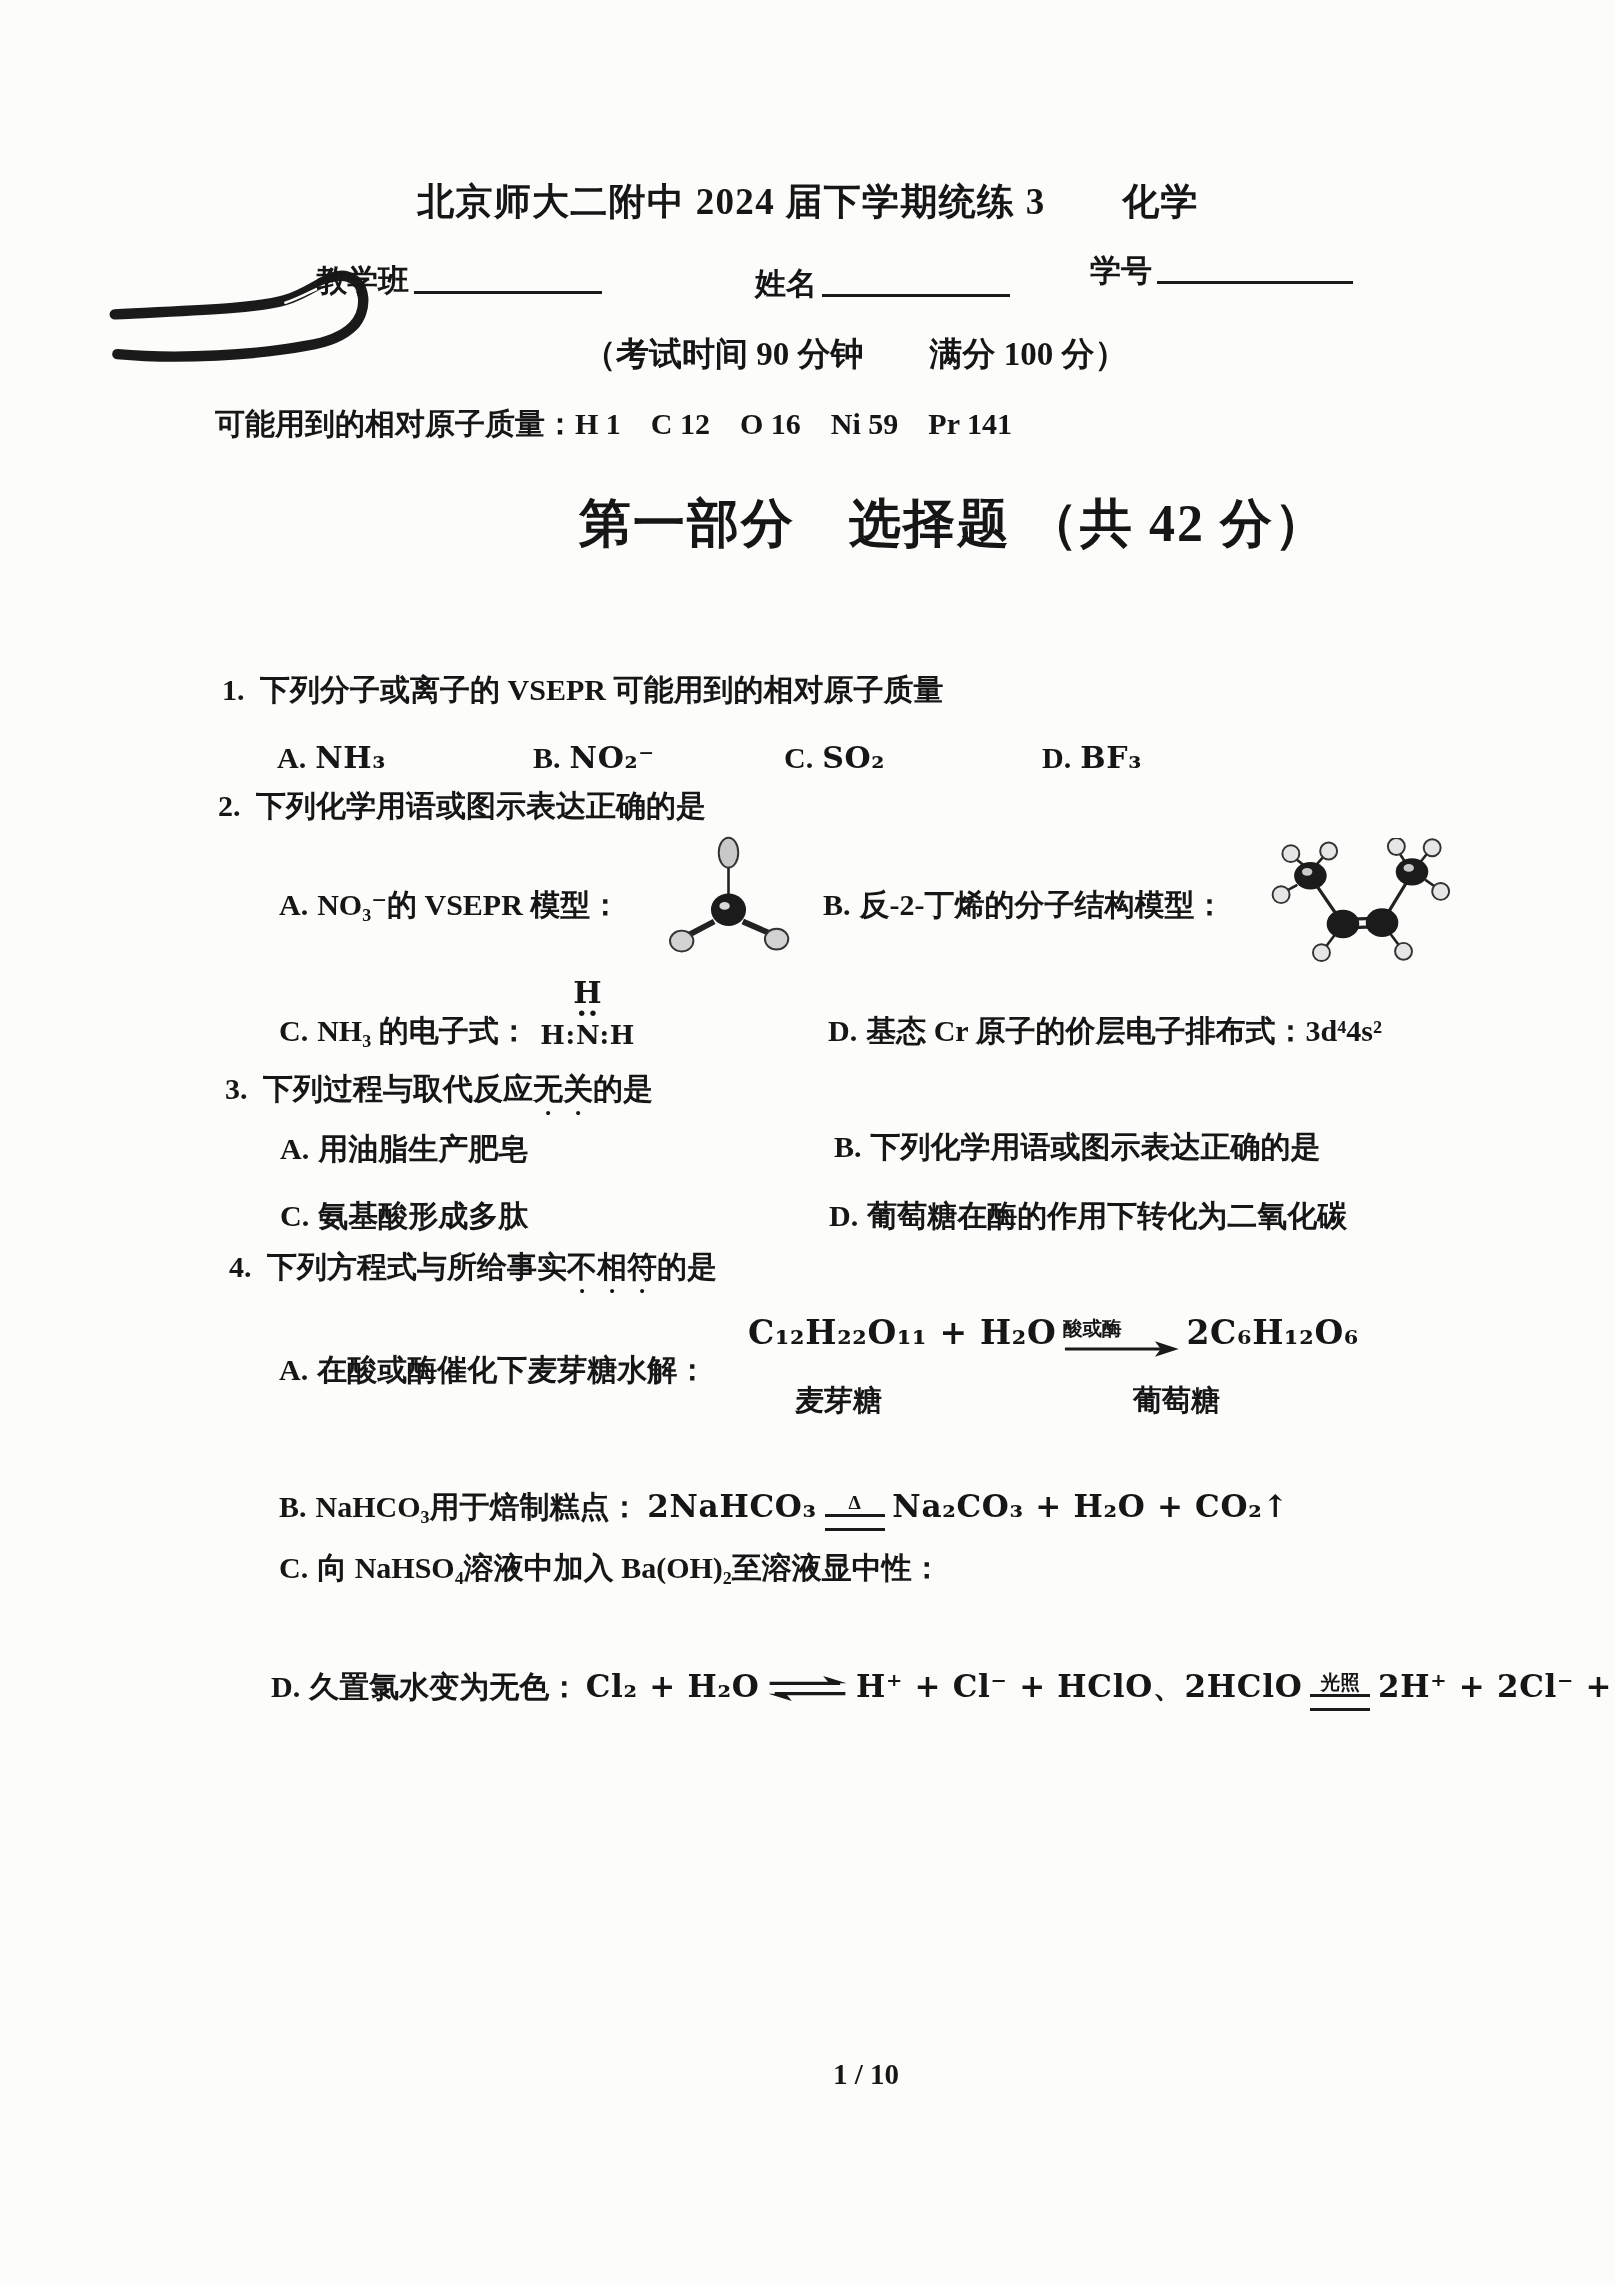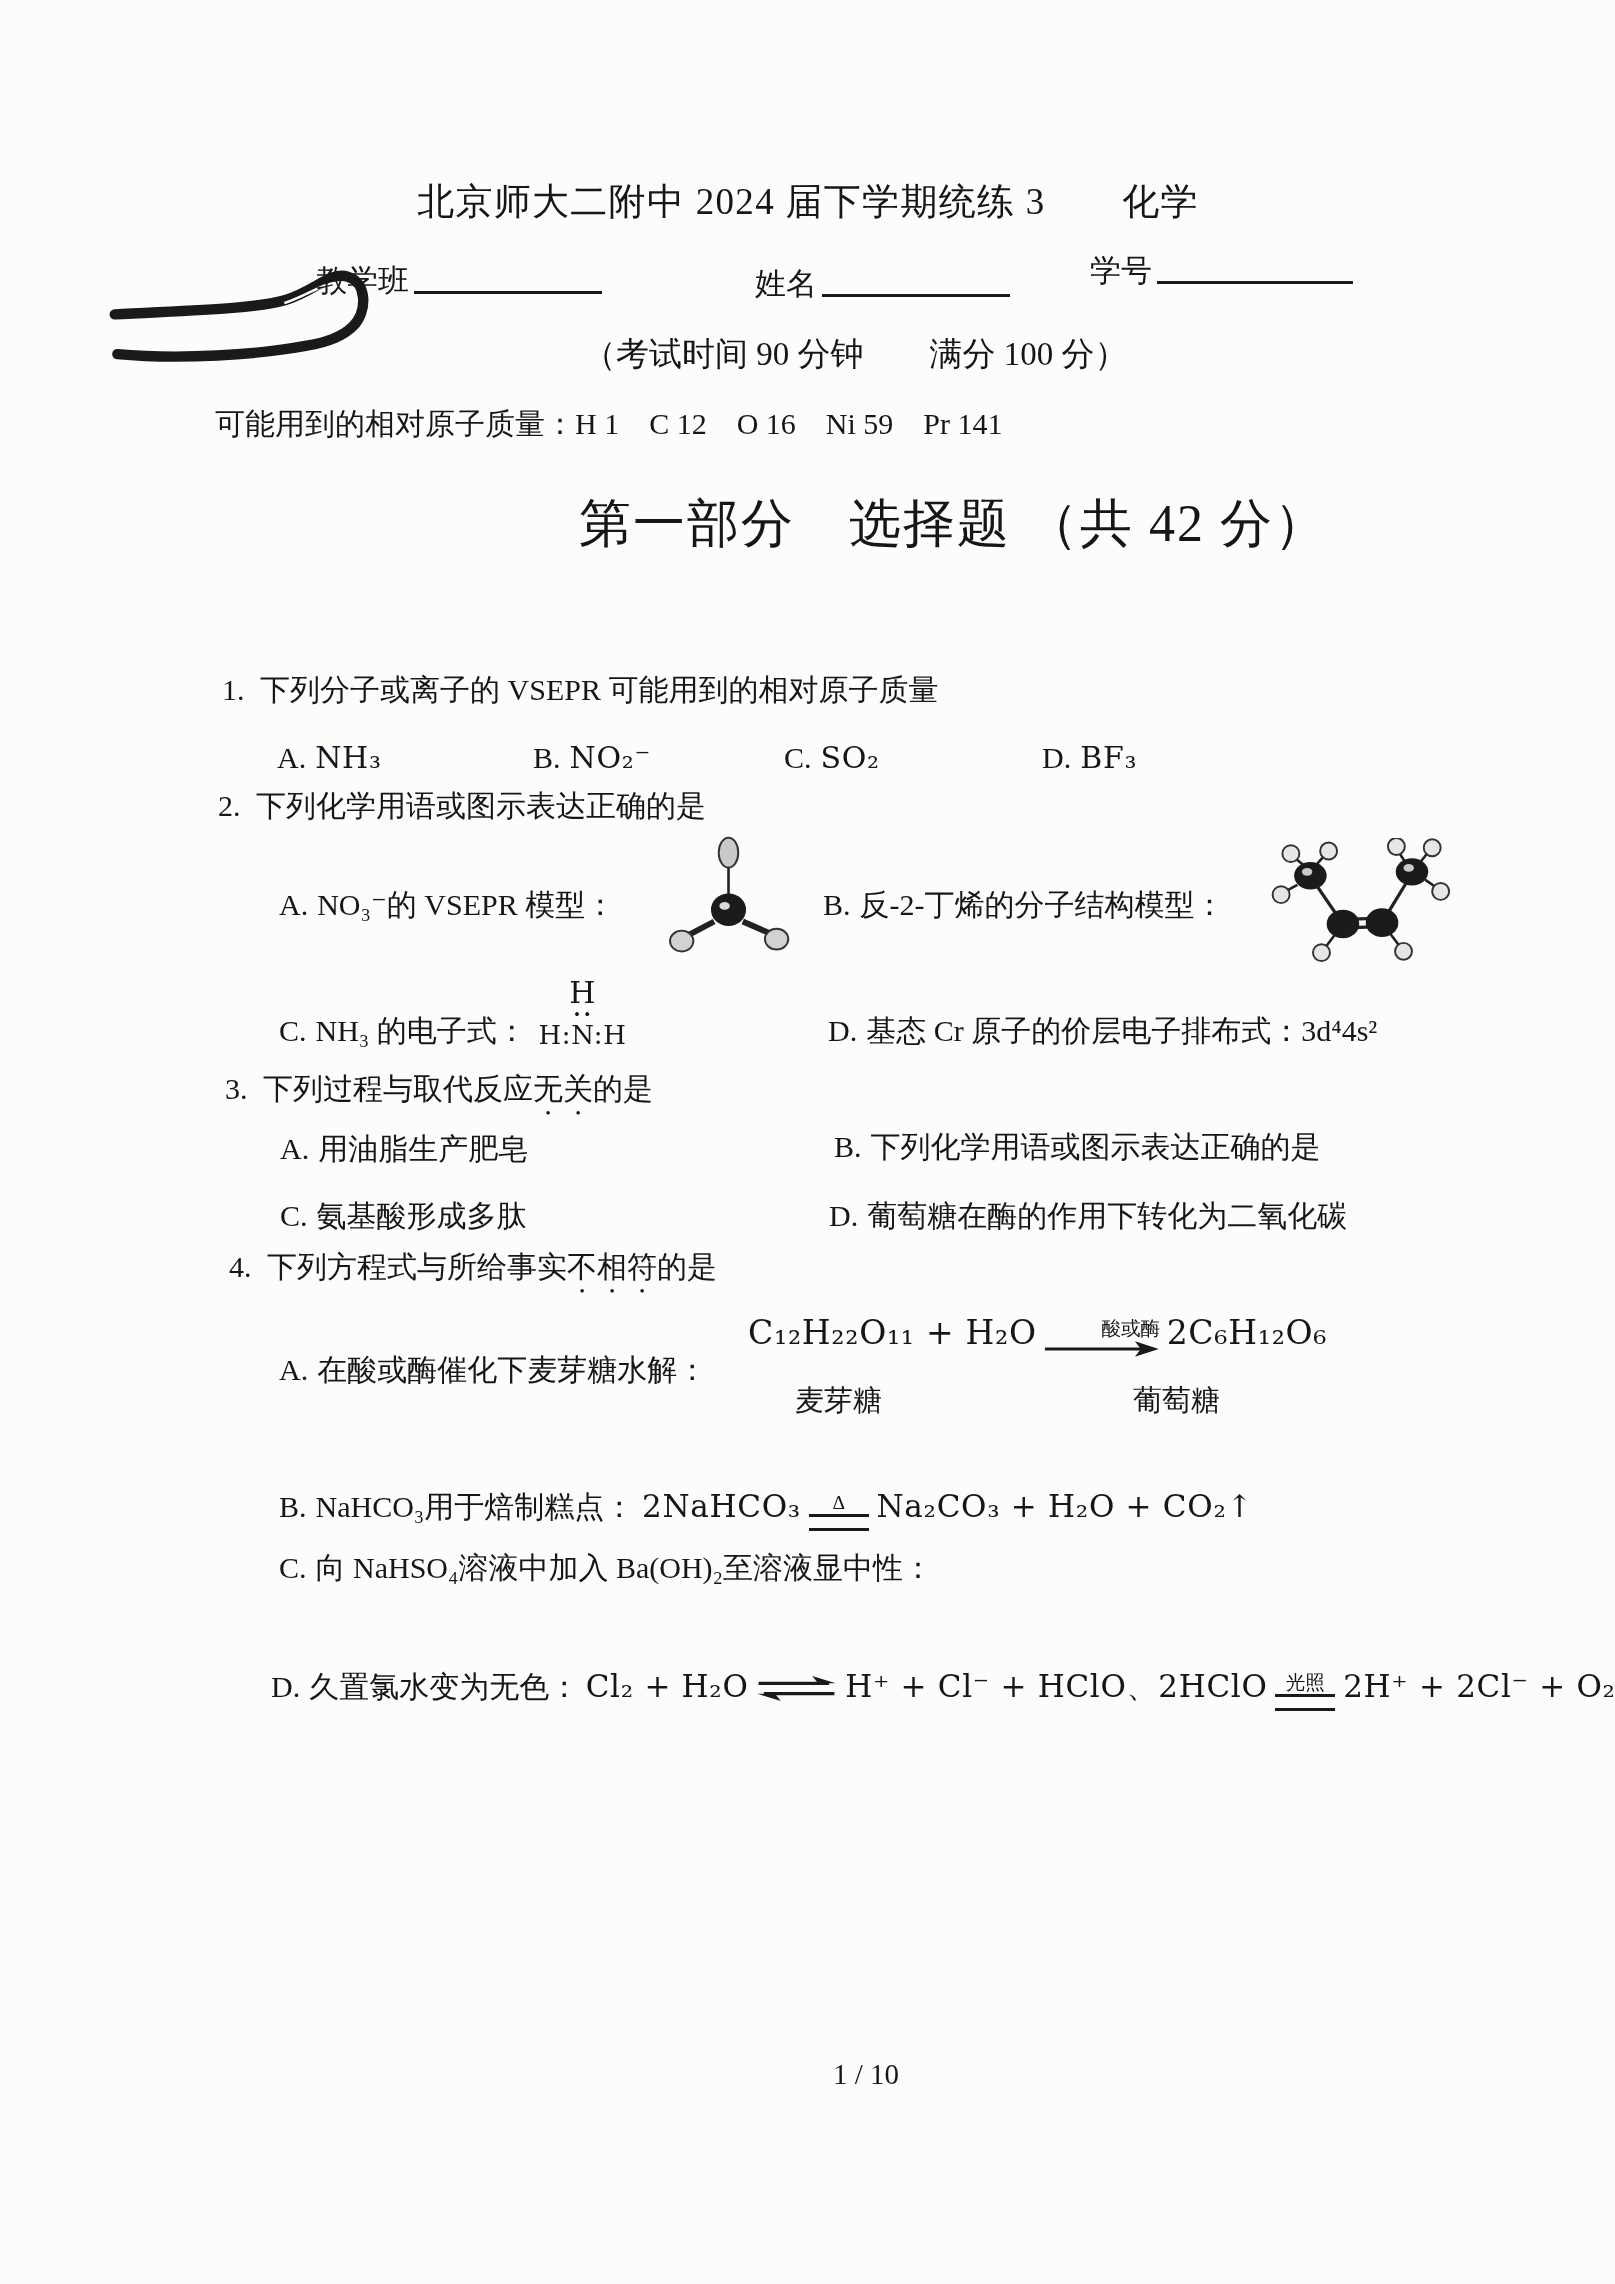--- a/index.html
+++ b/index.html
@@ -1,39 +1,39 @@
 <!DOCTYPE html>
 <html style="font-size:10.4px"><head>
 <meta charset="utf-8">
 <style>
   html,body{margin:0;padding:0}
   body{background:#6f6f6f}
   .page{position:relative;width:1616px;height:2284px;margin:0 auto;background:#fcfcfa;overflow:hidden;
-        color:#161616;font-family:"Liberation Serif","DejaVu Serif",serif;font-weight:400}
+        color:#161616;font-family:"Liberation Serif","DejaVu Serif",serif;font-weight:700}
   .abs{position:absolute}
   .center{left:0;right:0;text-align:center}
   .t44{font-size:29px;line-height:1.2}
   .t46{font-size:30px;line-height:1.25}
   .t48{font-size:31px;line-height:1.25}
   .t50{font-size:33px;line-height:1.2}
   .title{font-size:37px;line-height:1.2;letter-spacing:1.3px}
   .h1{font-size:52px;line-height:1.2;letter-spacing:2px}
   .formula{font-family:"DejaVu Serif","Liberation Serif",serif;letter-spacing:0.7px}
   .row{display:flex;align-items:baseline;white-space:nowrap}
   .rowc{display:flex;align-items:center;white-space:nowrap}
   .lbl{margin-right:15.6px}
   .gap14{margin-right:9px}
   .blank{display:inline-block;height:7.8px;border-bottom:3.3px solid #1a1a1a;vertical-align:-2.6px;margin-left:5.2px}
   .emph{text-emphasis:filled dot;text-emphasis-position:under left;
         -webkit-text-emphasis:filled dot;-webkit-text-emphasis-position:under}
   .ceq{display:inline-flex;flex-direction:column;align-items:center;margin:0 7.8px;position:relative;top:5.9px}
   .ceq .cond{font-size:19.6px;line-height:1.05}
   .dbl{display:inline-block;width:60px;height:11px;border-top:3.3px solid #1a1a1a;border-bottom:3.3px solid #1a1a1a}
   .dblmid{margin:0 10.4px;position:relative;top:2px}
-  .carrow{display:inline-flex;flex-direction:column;align-items:flex-end;margin:0 6.5px;position:relative;top:5.2px}
+  .carrow{display:inline-flex;flex-direction:column;align-items:flex-start;margin:0 6.5px;position:relative;top:5.2px}
   .carrow .cond{font-size:19.6px;line-height:1.1}
   .equil{margin:0 7.8px;position:relative;top:2.6px}
   .lewis{display:inline-flex;flex-direction:column;align-items:center;position:relative;top:-38px;margin-left:11.7px;line-height:1}
   .lewis .lw-top{font-size:30px;line-height:1}
   .lewis .lw-dots{font-size:30px;line-height:.38;letter-spacing:0.7px}
   .lewis .lw-row{font-size:26px;margin-top:2.6px}
   .sugar{font-size:29px}
 </style>
 </head>
 <body>

